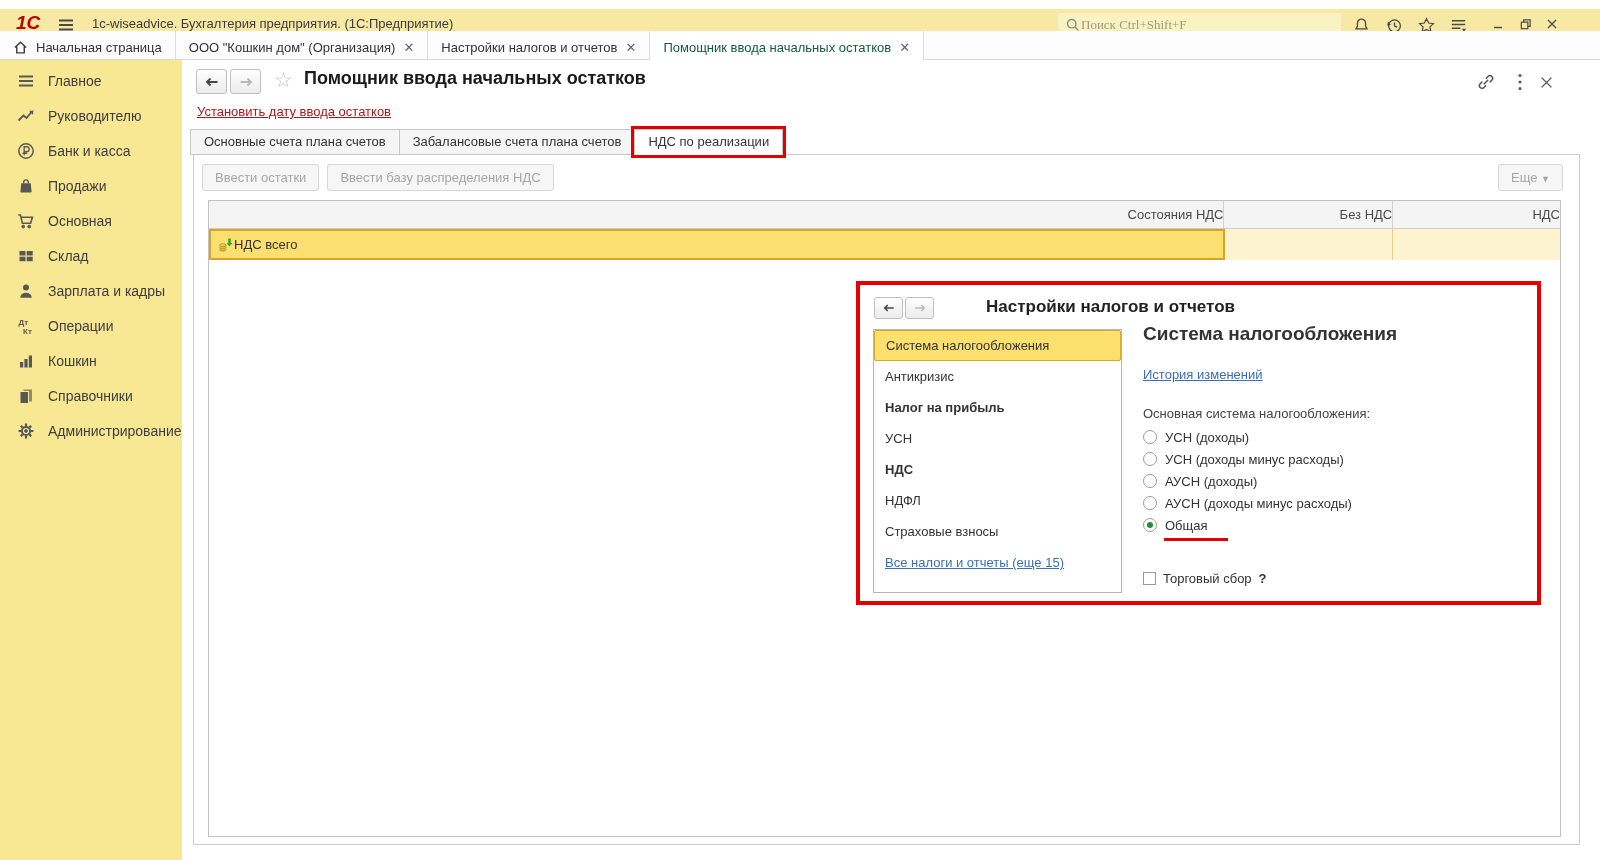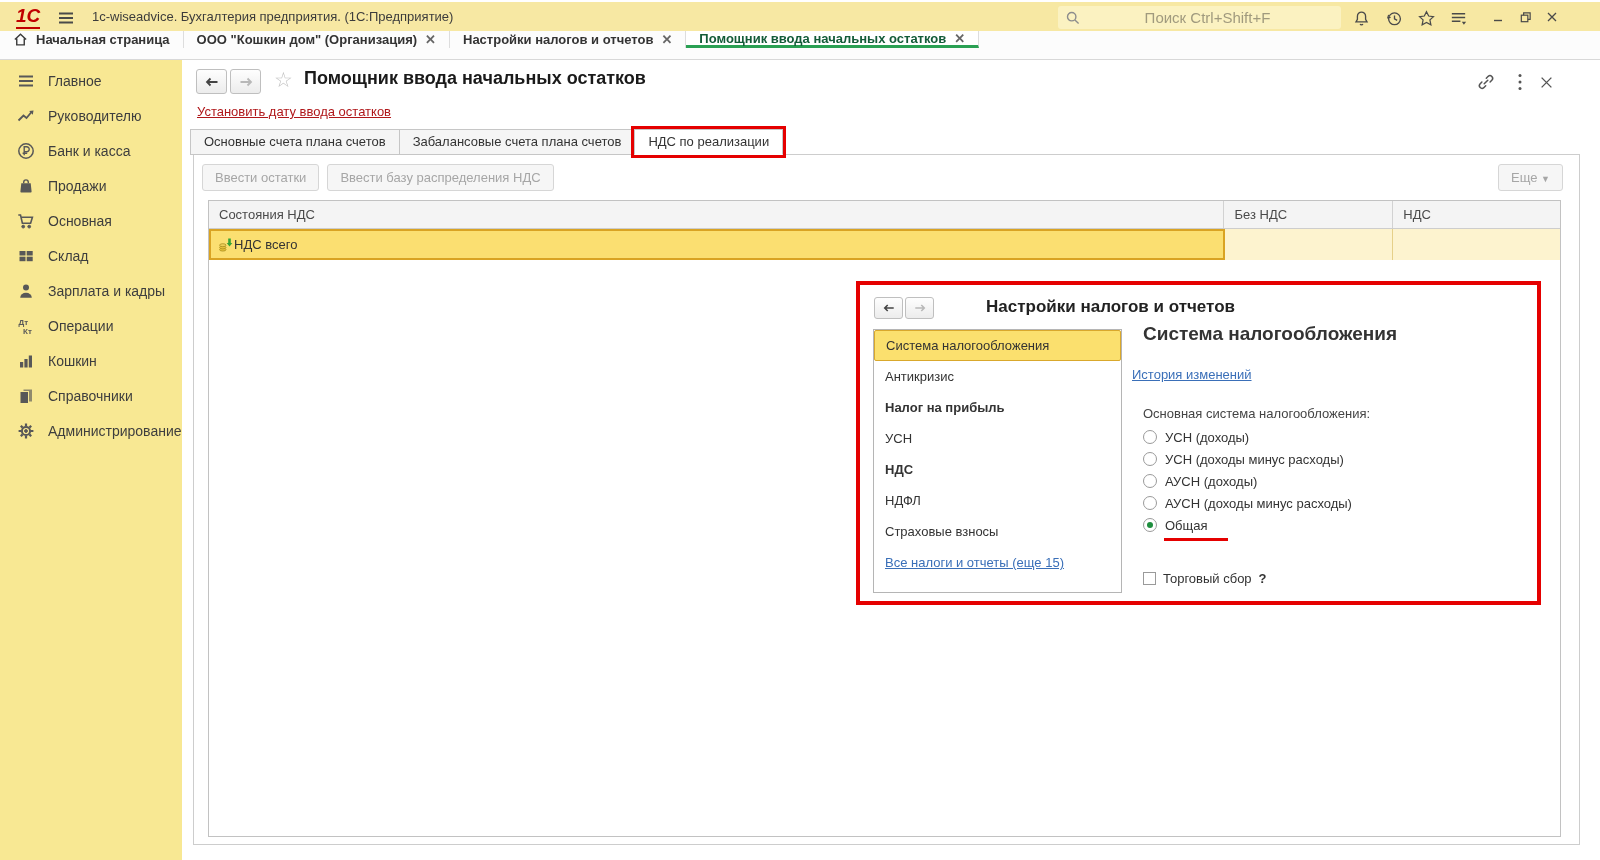--- a/index.html
+++ b/index.html
@@ -1,40 +1,40 @@
 <!DOCTYPE html>
 <html><head>
 <meta charset="utf-8">
 <style>
   * { box-sizing: border-box; margin: 0; padding: 0; }
   html,body { width:1600px; height:860px; overflow:hidden;
     font-family:"Liberation Sans", sans-serif; background:#fff; color:#333; }
 
   
-  .titlebar { position:absolute; left:0; top:2px; width:1600px; height:31px;
+  .titlebar { position:absolute; left:0; top:9px; width:1600px; height:31px;
     background:#f7e8a3; }
   .logo { position:absolute; left:16px; top:3px; font-size:19px; font-weight:bold;
     font-style:italic; color:#c00000; border-bottom:2px solid #c00000; line-height:22px; }
   .hamb { position:absolute; left:56px; top:6px; }
   .apptitle { position:absolute; left:92px; top:7px; font-size:13px; color:#3c3c3c; }
   .search { position:absolute; left:1058px; top:4px; width:283px; height:23px;
     background:#fbf2c1; border-radius:3px; display:flex; align-items:center; padding:0 7px; }
   .search input { border:none; outline:none; background:transparent; flex:1;
-    font-size:15px; color:#555; font-family:Liberation Sans, sans-serif;text-align:center; }
+    font-size:13px; color:#555; font-family:Liberation Serif, serif; }
   .search input::placeholder { color:#a09a7e; }
   .tb-ic { position:absolute; top:5px; width:22px; height:22px; display:flex;
     align-items:center; justify-content:center; color:#4a4a4a; cursor:pointer; }
   .winctl { position:absolute; top:3px; width:24px; height:24px; display:flex;
     align-items:center; justify-content:center; color:#4a4a4a; font-size:15px; cursor:pointer; }
 
   
   .tabbar { position:absolute; left:0; top:31px; width:1600px; height:29px;
     background:#fcfcfc; border-bottom:1px solid #d8d8d8; display:flex; }
-  .wtab { height:17px; display:flex; align-items:center; gap:8px; padding:7px 13px;
-    font-size:13px; color:#333; border-right:1px solid #ddd; cursor:pointer;font-weight:bold; }
+  .wtab { height:17px; display:flex; align-items:center; gap:8px; padding:16px 13px;
+    font-size:13px; color:#333; border-right:1px solid #ddd; cursor:pointer; }
   .wtab .x { color:#666; font-size:13px; line-height:13px; }
   .wtab.active { background:#fff; border-bottom:3px solid #2aa053; color:#135b38; }
 
   
   .sidebar { position:absolute; left:0; top:60px; width:182px; height:800px;
     background:#f8e893; padding-top:3px; }
   .sitem { height:35px; display:flex; align-items:center; padding-left:16px;
     gap:12px; font-size:14px; color:#3e3e3e; cursor:pointer; }
   .sitem .ic { width:20px; height:20px; flex:0 0 20px; color:#585858; }
 
@@ -61,21 +61,21 @@
 
   .panel { position:absolute; left:11px; top:94px; width:1387px; height:691px;
     background:#fff; border:1px solid #cdcdcd; }
   .btn { height:27px; padding:0 12px; font-size:13px; border-radius:3px;
     font-family:"Liberation Sans", sans-serif; }
   .btn.disabled { background:#f6f6f6; border:1px solid #d6d6d6; color:#a6a6a6; }
   .toolrow { position:absolute; left:8px; top:9px; display:flex; gap:8px; }
   .morebtn { position:absolute; right:16px; top:9px; }
 
   .gtable { position:absolute; left:14px; top:45px; width:1353px; height:637px;
-    border:1px solid #c2c2c2; background:#fff; }
+    border:1px solid #c2c2c2; background:#fff;text-align:right; }
   .ghead { display:flex; height:28px; background:#f4f4f4; border-bottom:1px solid #cdcdcd; }
   .ghead .c { font-size:13px; color:#4a4a4a; padding:6px 0 0 10px;
     border-right:1px solid #d2d2d2; }
   .ghead .c:last-child { border-right:none; }
   .grow { display:flex; height:31px; }
   .grow .c { border-right:1px solid #e6d089; }
   .c.w1 { width:1017px; } .c.w2 { width:169px; } .c.w3 { width:167px; }
   .cell-sel { background:#fbdf71; border:2px solid #d9a323 !important; display:flex;
     align-items:center; padding-left:7px; font-size:13px; color:#333; cursor:pointer; }
   .cell-pale { background:#fdf3cf; cursor:pointer; }
@@ -91,21 +91,21 @@
   .dtitle { position:absolute; left:126px; top:12px; font-size:17px; font-weight:bold; color:#222; }
   .dnav { position:absolute; left:13px; top:44px; width:249px; height:264px;
     border:1px solid #b5b5b5; background:#fff; }
   .ditem { height:31px; display:flex; align-items:center; padding-left:11px;
     font-size:13px; color:#333; cursor:pointer; }
   .ditem.sel { background:#fbe06e; border:1px solid #d9a82c; border-radius:2px; }
   .ditem.bold { font-weight:bold; }
   .ditem.link { color:#3a6fb8; text-decoration:underline; }
 
   .dheading { position:absolute; left:283px; top:38px; font-size:19px; font-weight:bold; color:#333; }
-  .bluelink { position:absolute; left:272px; top:82px; font-size:13px; color:#3a6fb8;
+  .bluelink { position:absolute; left:283px; top:82px; font-size:13px; color:#3a6fb8;
     text-decoration:underline; cursor:pointer; }
   .dlabel { position:absolute; left:283px; font-size:13px; color:#444; }
   .radiorow { position:absolute; left:283px; height:20px; display:flex;
     align-items:center; gap:8px; cursor:pointer;justify-content:space-between; }
   .radio { width:14px; height:14px; border:1px solid #9a9a9a; border-radius:50%;
     background:#fff; position:relative; flex:0 0 14px; }
   .radio.on::after { content:""; position:absolute; left:3px; top:3px; width:6px;
     height:6px; border-radius:50%; background:#1e8e3e; }
   .radiorow span { font-size:13px; color:#333; }
   .redline { position:absolute; left:304px; top:253px; width:64px; height:3px; background:#e50000; }

